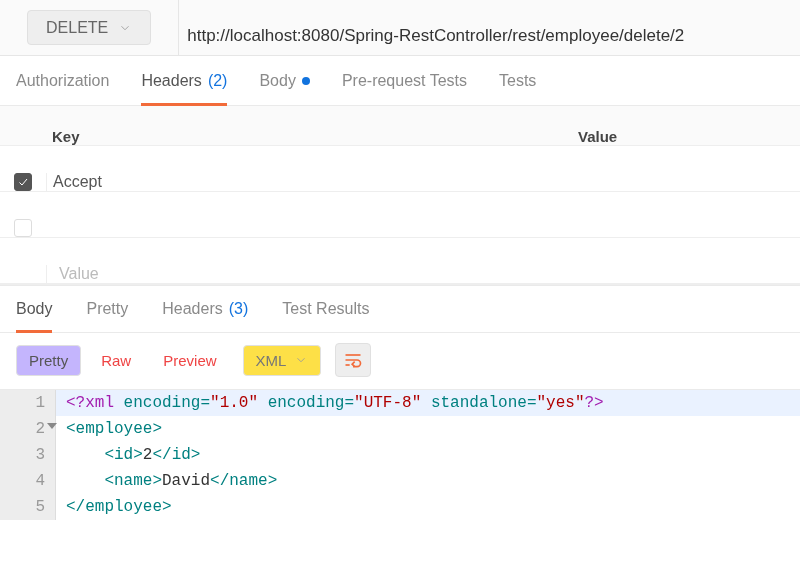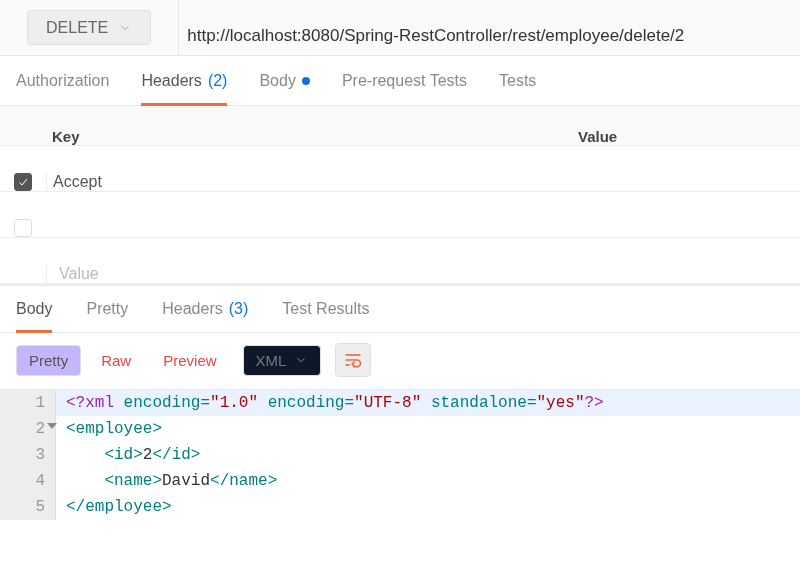--- a/index.html
+++ b/index.html
@@ -159,21 +159,21 @@
     border-radius: 4px;
     color: #ef4444;
     cursor: pointer;
     font-size: 15px;
   }
   .seg-btn.active {
     background:#c4b5fd; color:#555; border:1px solid #e0e0e0;
   }
   .fmt-select {
     display:flex; align-items:center; gap:8px;
-    background:#0f172a; border:1px solid #e0e0e0;
+    background:#fde047; border:1px solid #e0e0e0;
     border-radius:4px; padding: 6px 12px; color:#777;
     font-size:15px;
   }
   .wrap-btn {
     width: 36px; height: 34px;
     background:#eeeeee; border:1px solid #e0e0e0;
     border-radius:4px; display:flex; align-items:center; justify-content:center;
   }
   .wrap-icon { stroke:#f26b3a; fill:none; stroke-width:2; }
 

